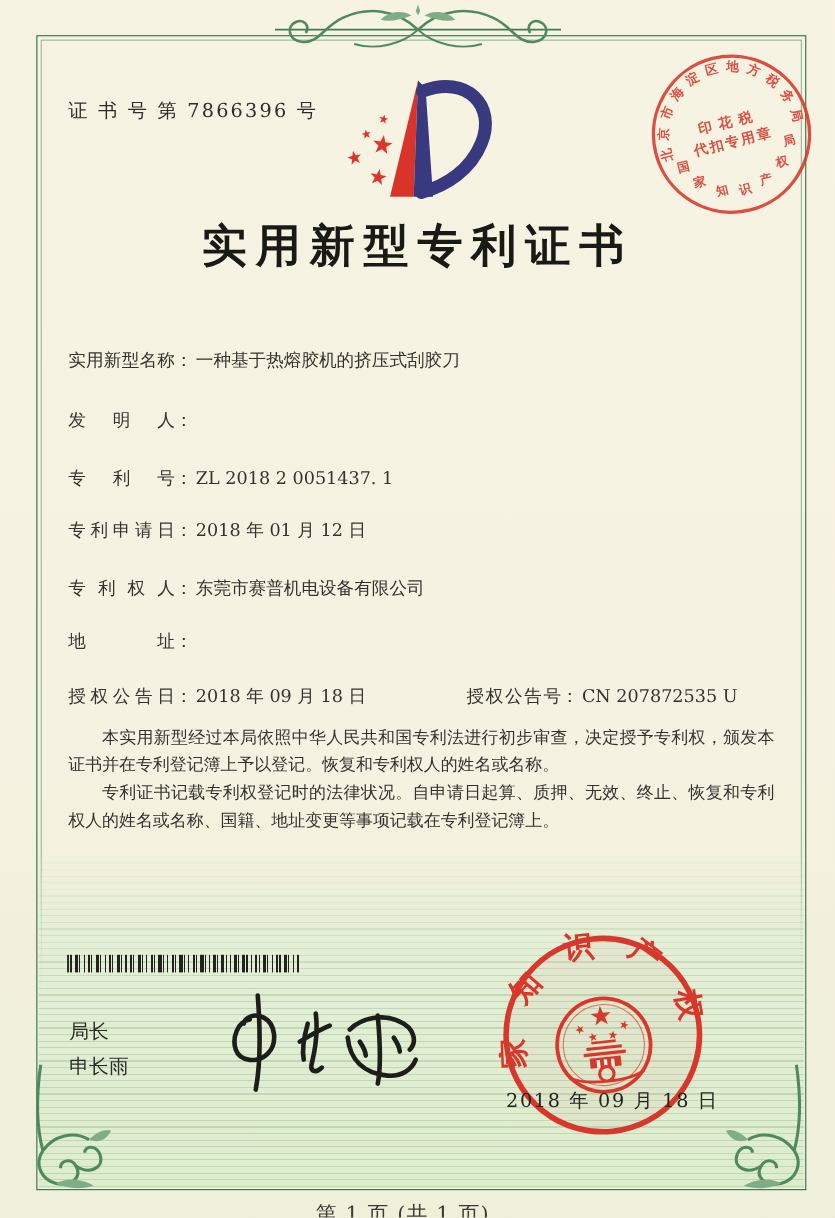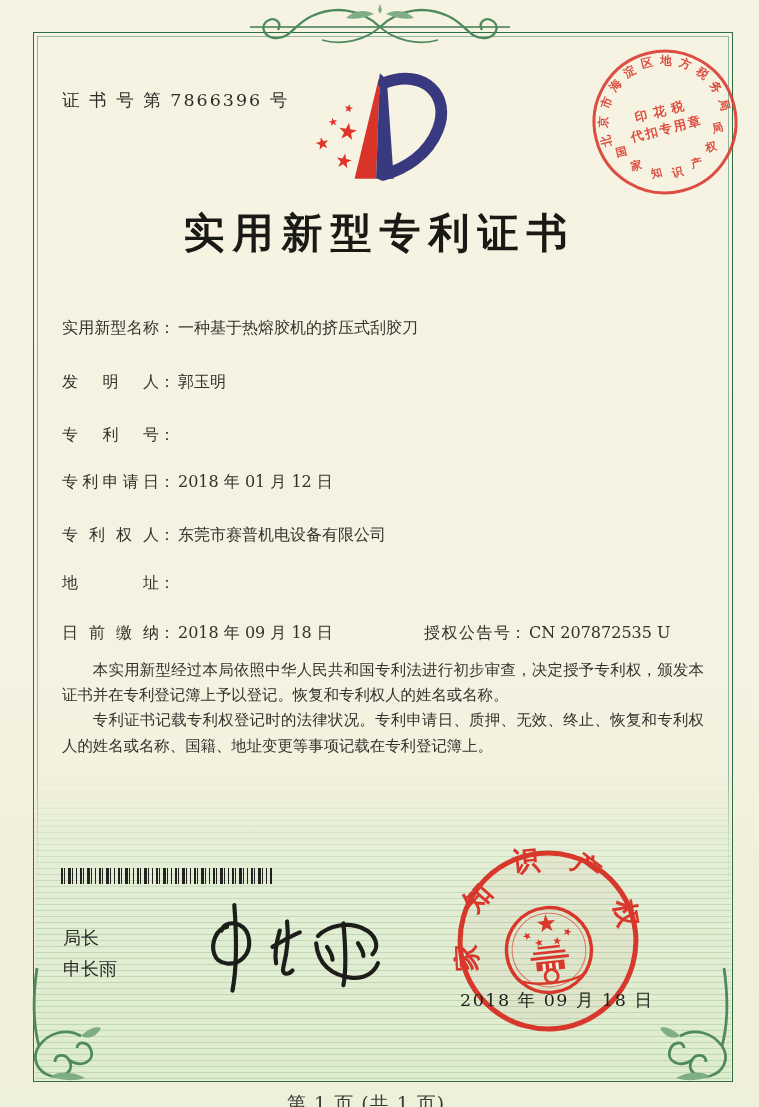--- a/index.html
+++ b/index.html
@@ -22,21 +22,21 @@
     background:linear-gradient(180deg,rgba(226,238,213,0) 0%,rgba(226,238,213,.75) 22%,#e2eed5 45%,#deecce 100%);
   }
   .guilloche{
     position:absolute;inset:0;
     background:repeating-linear-gradient(180deg,rgba(140,184,128,.38) 0 1px,rgba(140,184,128,0) 1px 6px);
     -webkit-mask-image:linear-gradient(180deg,transparent 0,#000 130px);
             mask-image:linear-gradient(180deg,transparent 0,#000 130px);
   }
   
   .cert-no{position:absolute;left:62px;top:88px;font-size:17.5px;letter-spacing:2px;color:#2e2d29;}
-  .title{position:absolute;left:0;right:0;top:196px;text-align:center;font-size:41px;font-weight:700;letter-spacing:8px;color:#191915;margin-top:10px;}
+  .title{position:absolute;left:0;right:0;top:196px;text-align:center;font-size:41px;font-weight:700;letter-spacing:8px;color:#191915;}
   .frow{position:absolute;left:62px;right:36px;display:flex;font-size:16px;line-height:23px;color:#33322d;}
   .lbl{display:inline-block;width:97px;text-align:justify;text-align-last:justify;flex:none;}
   .colon{flex:none;width:19px;}
   .val{flex:1;}
   .grant-group{display:flex;}
   .grant-right{position:absolute;left:362px;top:0;display:flex;}
   .grant-right .lbl{width:86px;}
   .paras{position:absolute;left:62px;right:55px;top:658px;font-size:15.4px;line-height:25.2px;text-align:justify;color:#33322d;}
   .paras p{margin:0;text-indent:2em;}
   .barcode{
@@ -152,56 +152,56 @@
   <div class="title">实用新型专利证书</div>
 
   <div class="frow" style="top:316px">
     <span class="lbl">实用新型名称</span>
       <span class="colon">：</span>
       <span class="val">一种基于热熔胶机的挤压式刮胶刀</span>
   </div>
   <div class="frow" style="top:370px">
     <span class="lbl">发明人</span>
       <span class="colon">：</span>
-      <span class="val">郭玉明</span>
   </div>
   <div class="frow" style="top:423px">
     <span class="lbl">专利号</span>
       <span class="colon">：</span>
+      <span class="val">ZL 2018 2 0051437. 1</span>
   </div>
   <div class="frow" style="top:470px">
     <span class="lbl">专利申请日</span>
       <span class="colon">：</span>
       <span class="val">2018 年 01 月 12 日</span>
   </div>
   <div class="frow" style="top:523px">
     <span class="lbl">专利权人</span>
       <span class="colon">：</span>
       <span class="val">东莞市赛普机电设备有限公司</span>
   </div>
   <div class="frow" style="top:571px">
     <span class="lbl">地址</span>
       <span class="colon">：</span>
   </div>
   <div class="frow" style="top:621px">
     <span class="grant-group">
-      <span class="lbl">日前缴纳</span>
+      <span class="lbl">授权公告日</span>
         <span class="colon">：</span>
         <span>2018 年 09 月 18 日</span>
     </span>
     <span class="grant-group grant-right">
       <span class="lbl">授权公告号</span>
         <span class="colon">：</span>
         <span>CN 207872535 U</span>
     </span>
   </div>
 
   <div class="paras">
     <p>本实用新型经过本局依照中华人民共和国专利法进行初步审查，决定授予专利权，颁发本证书并在专利登记簿上予以登记。恢复和专利权人的姓名或名称。</p>
-    <p>专利证书记载专利权登记时的法律状况。专利申请日、质押、无效、终止、恢复和专利权人的姓名或名称、国籍、地址变更等事项记载在专利登记簿上。</p>
+    <p>专利证书记载专利权登记时的法律状况。自申请日起算、质押、无效、终止、恢复和专利权人的姓名或名称、国籍、地址变更等事项记载在专利登记簿上。</p>
   </div>
 
   <div class="barcode"></div>
 
   <div class="chief-title">局长</div>
   <div class="chief-name">申长雨</div>
 
   <svg class="signature" width="215" height="100" viewBox="0 0 220 110">
     <g fill="none" stroke="#1d1d1a" stroke-width="4.6" stroke-linecap="round">
       <path d="M38,34 C26,36 20,52 24,64 C28,76 46,78 56,68 C66,58 64,38 52,32 C44,28 34,30 32,38"></path>

